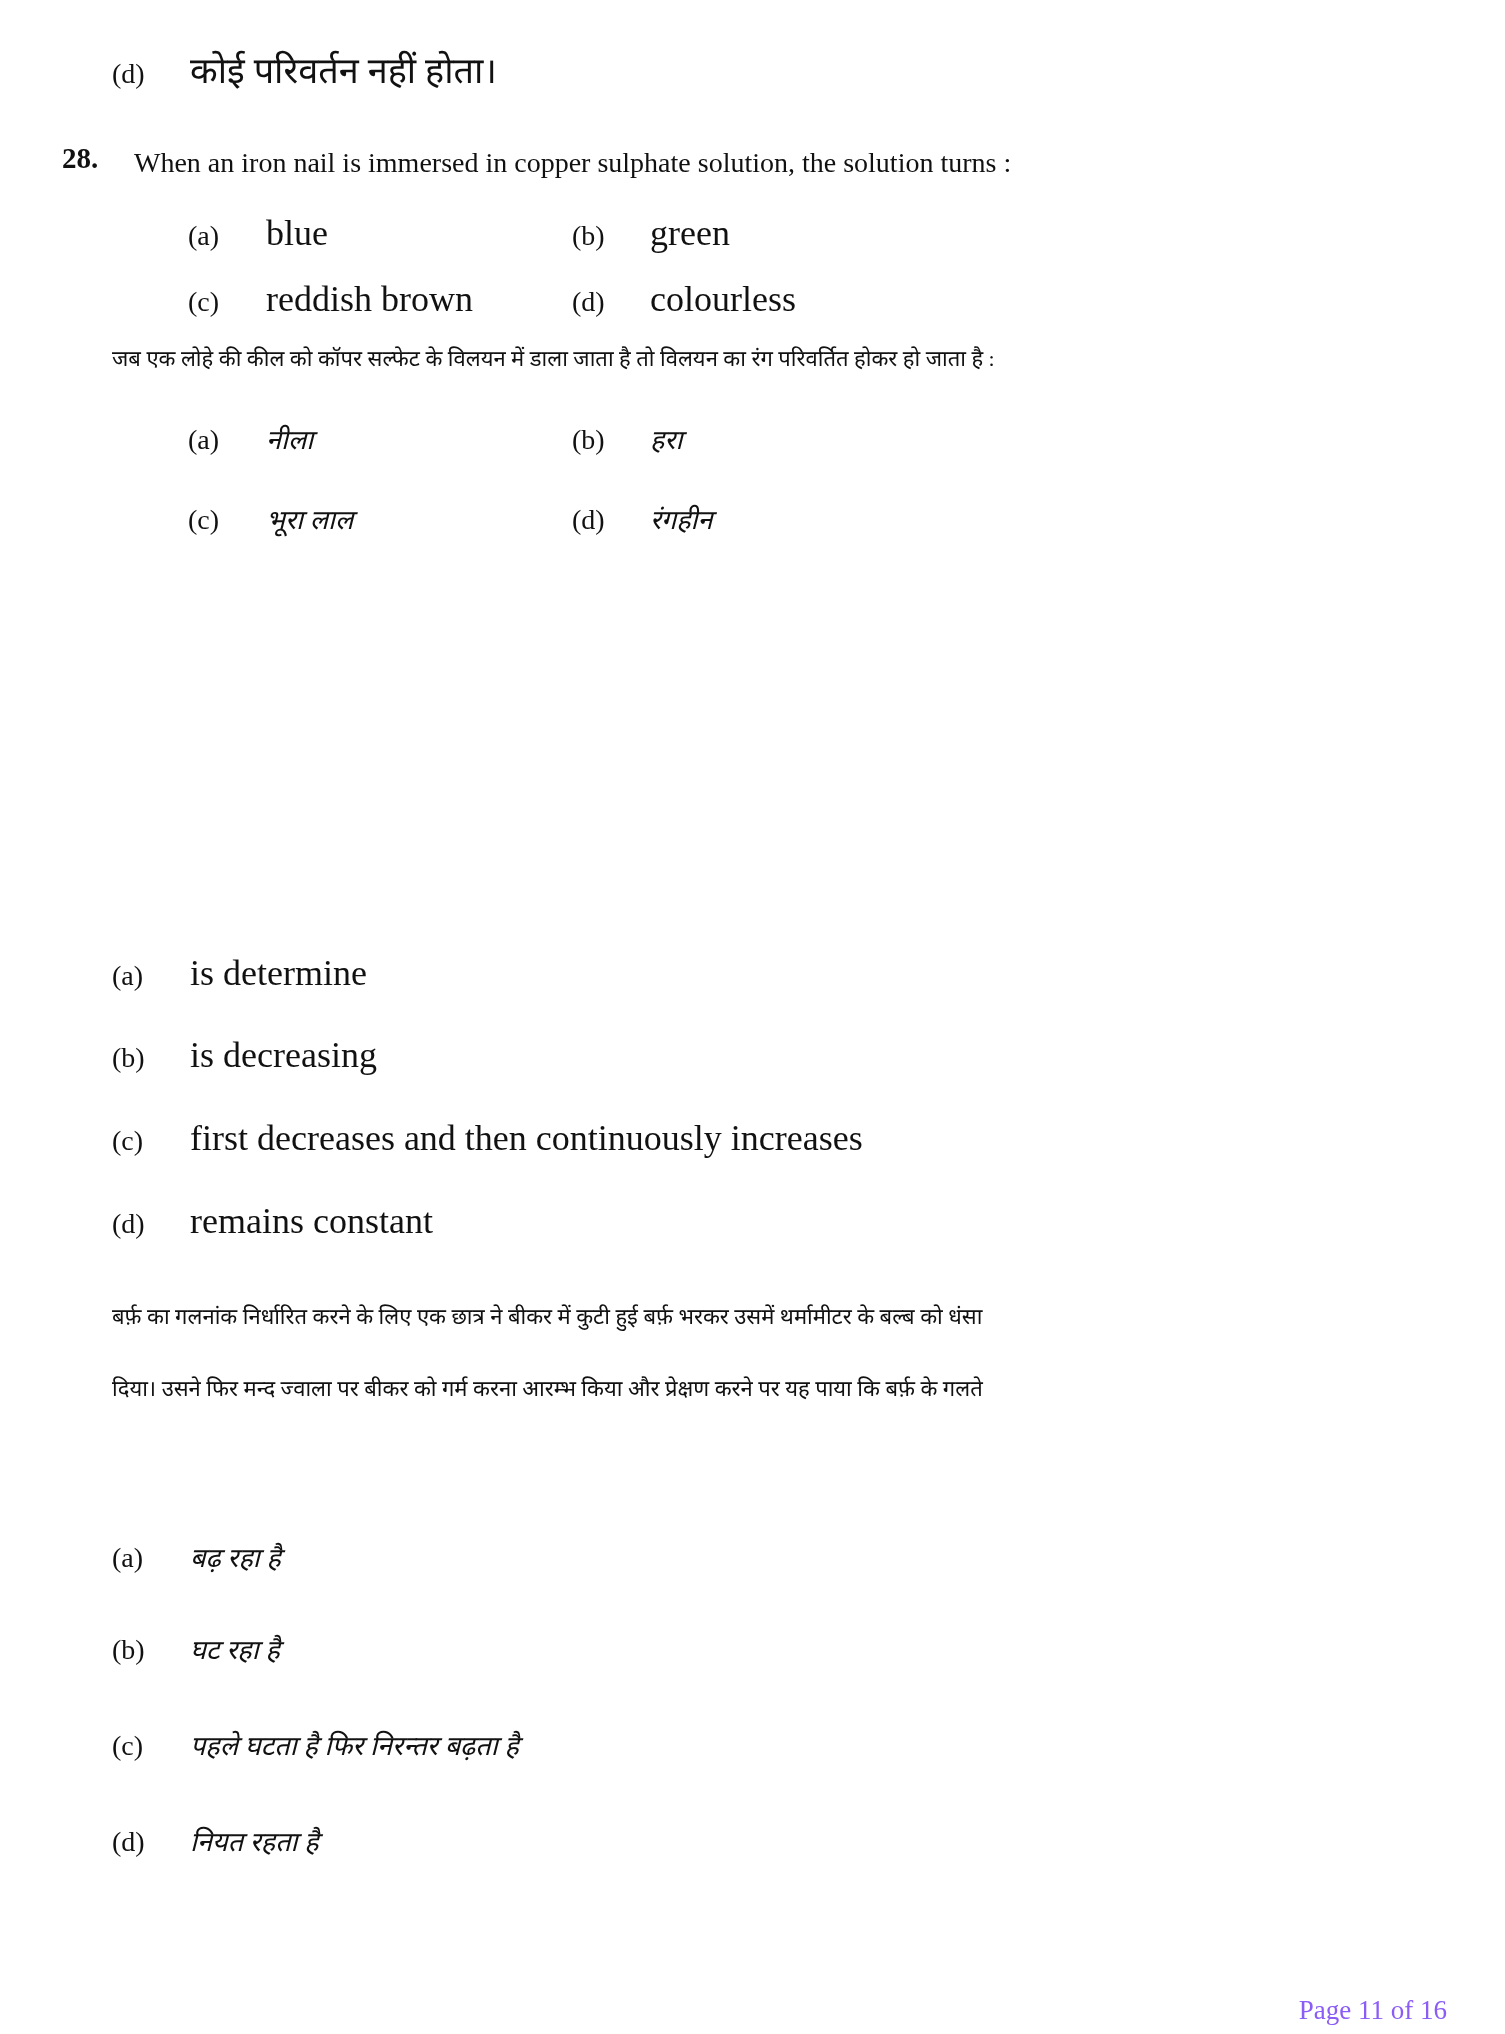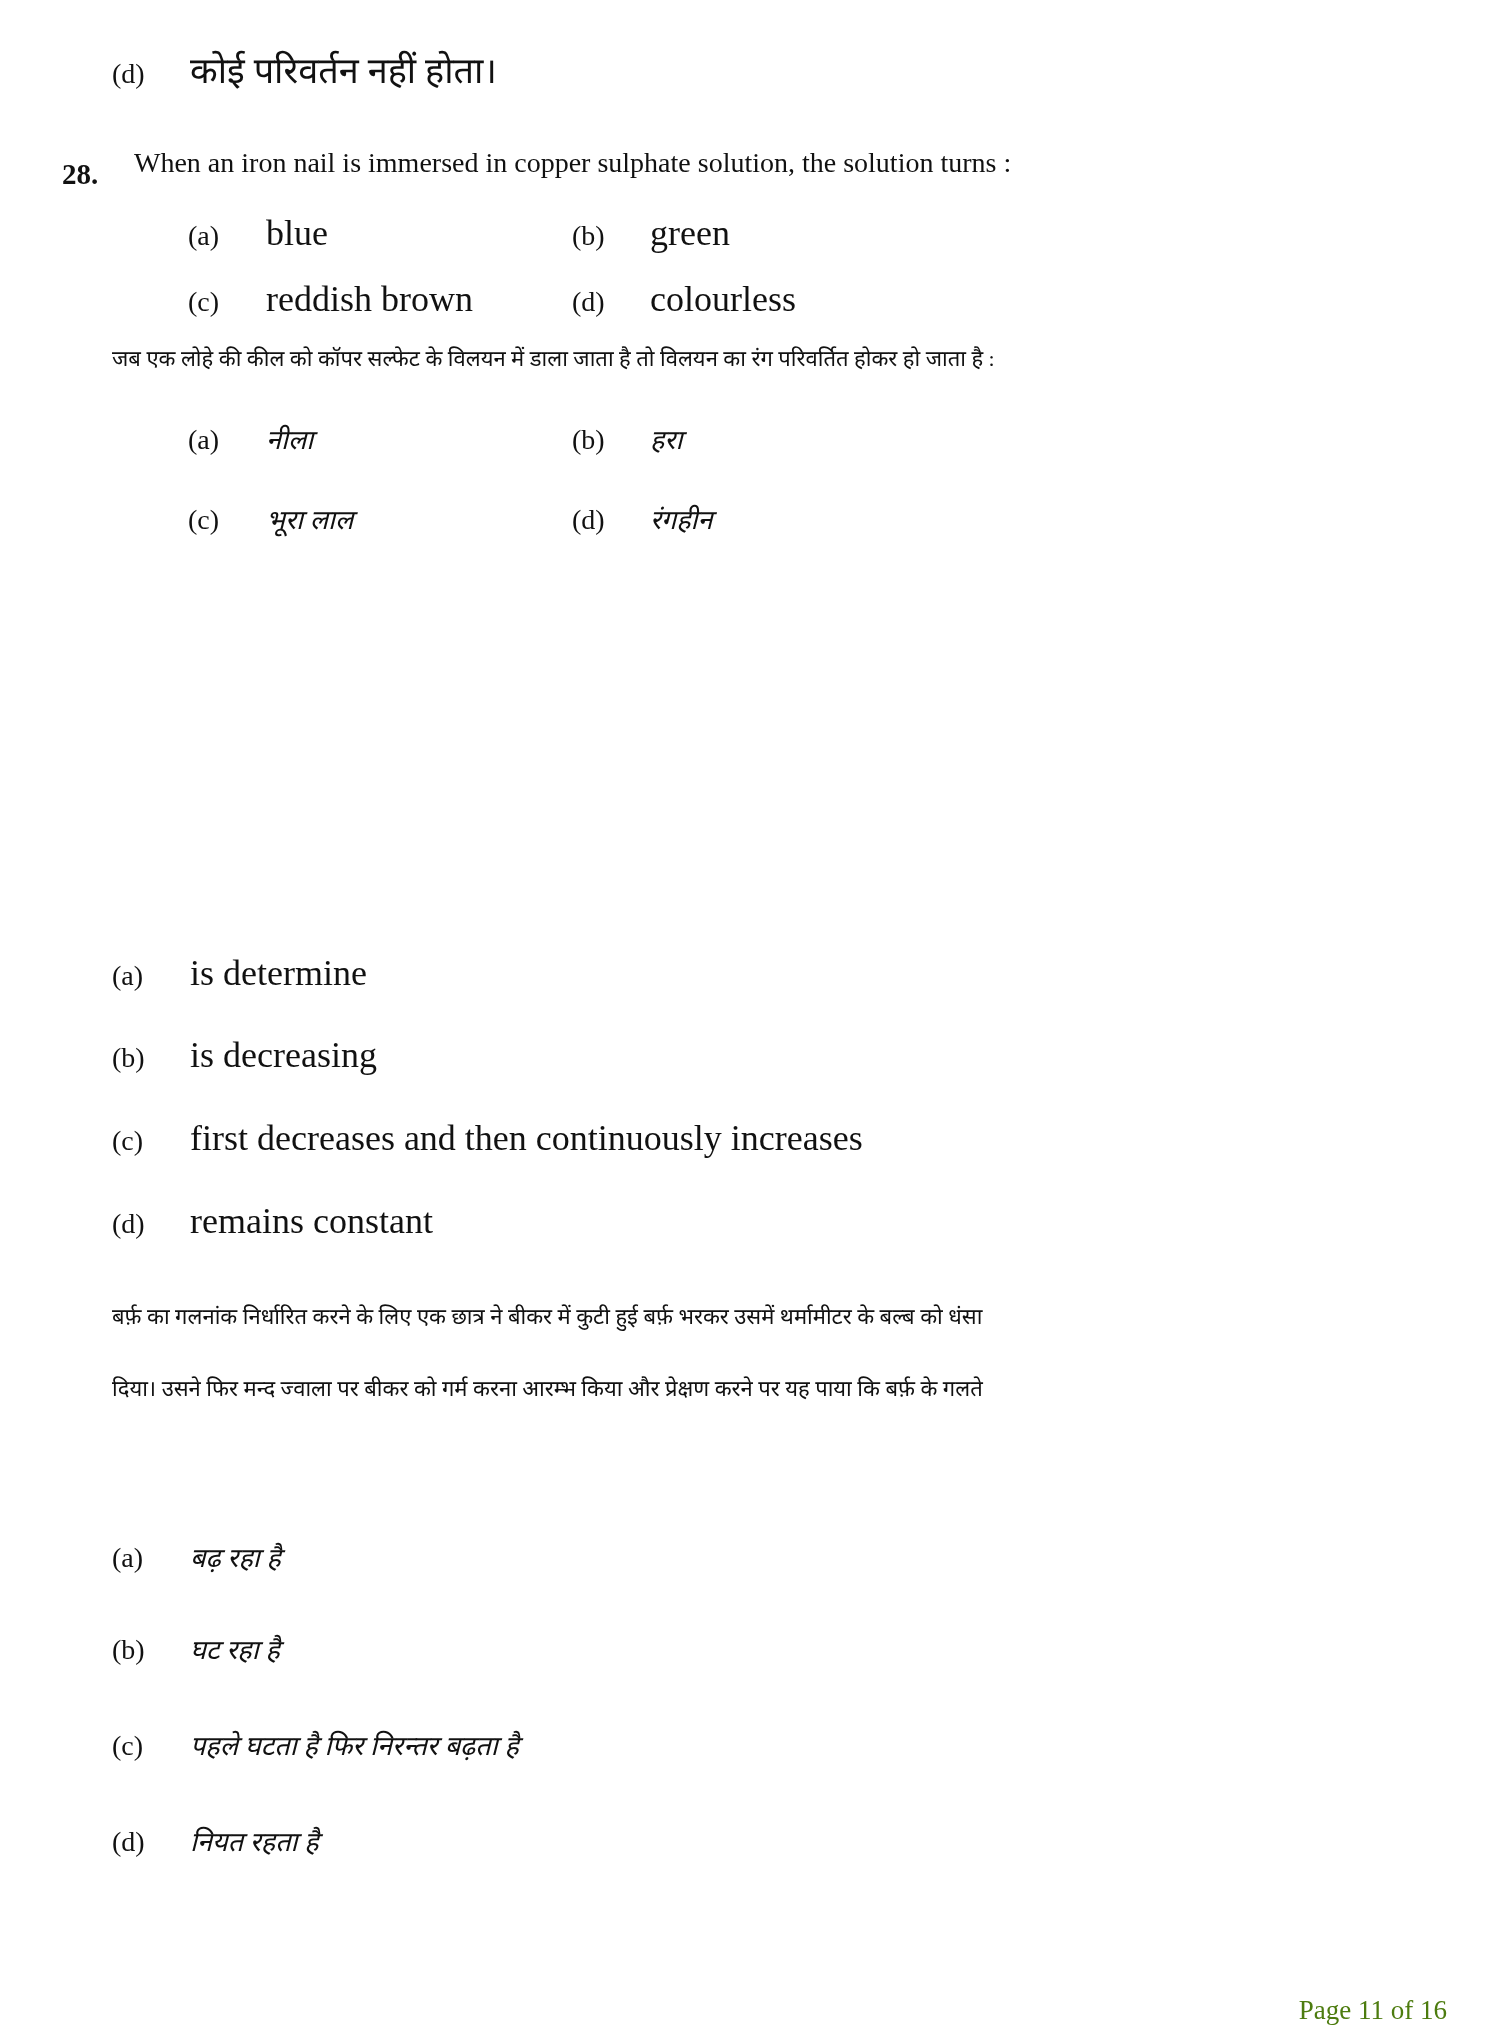--- a/index.html
+++ b/index.html
@@ -24,21 +24,20 @@
     box-sizing: border-box;
     padding: 0;
   }
 
   .qnum {
     width: 72px;
     flex: 0 0 72px;
     font-weight: bold;
     font-size: 29px;
     letter-spacing: 0px;
-    margin-top: 16px;
   }
 
   .stem {
     position: absolute;
     left: 62px;
     width: 1385px;
     display: flex;
     align-items: flex-start;
   }
   .stem .body {
@@ -85,21 +84,21 @@
 
   .col-a { left: 188px; }
   .col-b { left: 572px; }
   .col-left { left: 112px; }
 
   .footer {
     position: absolute;
     right: 58px;
     bottom: 8px;
     font-size: 27px;
-    color: #4d7c0f;
+    color: #8b5cf6;
   }
 </style>
 </head>
 <body>
 
 <div class="page">
 
   <div class="opt" style="left:112px; top:38px;">
     <span class="lab">(d)</span>
     <span class="val hindi">कोई परिवर्तन नहीं होता।</span>

